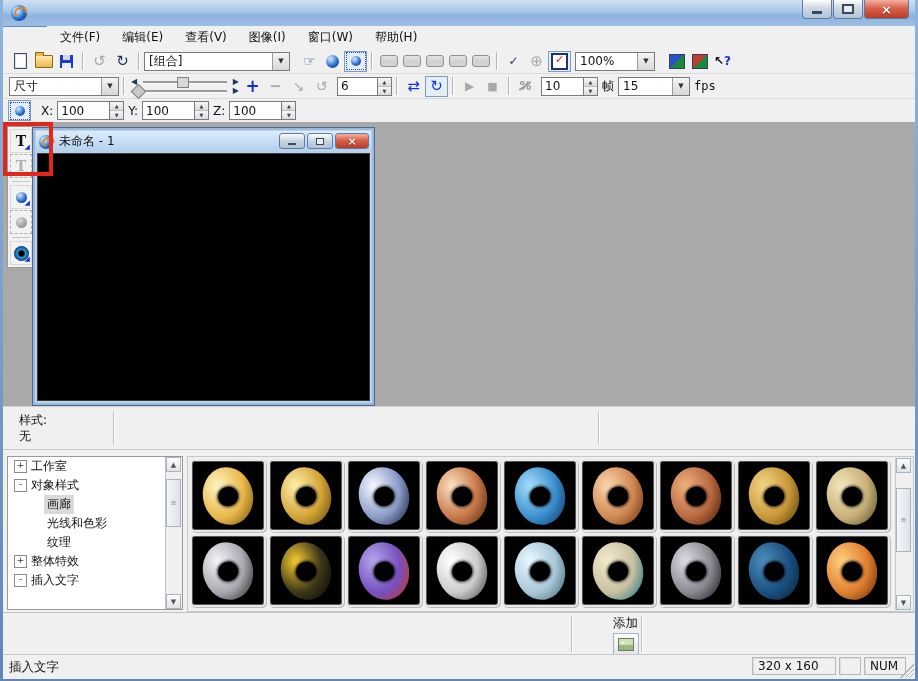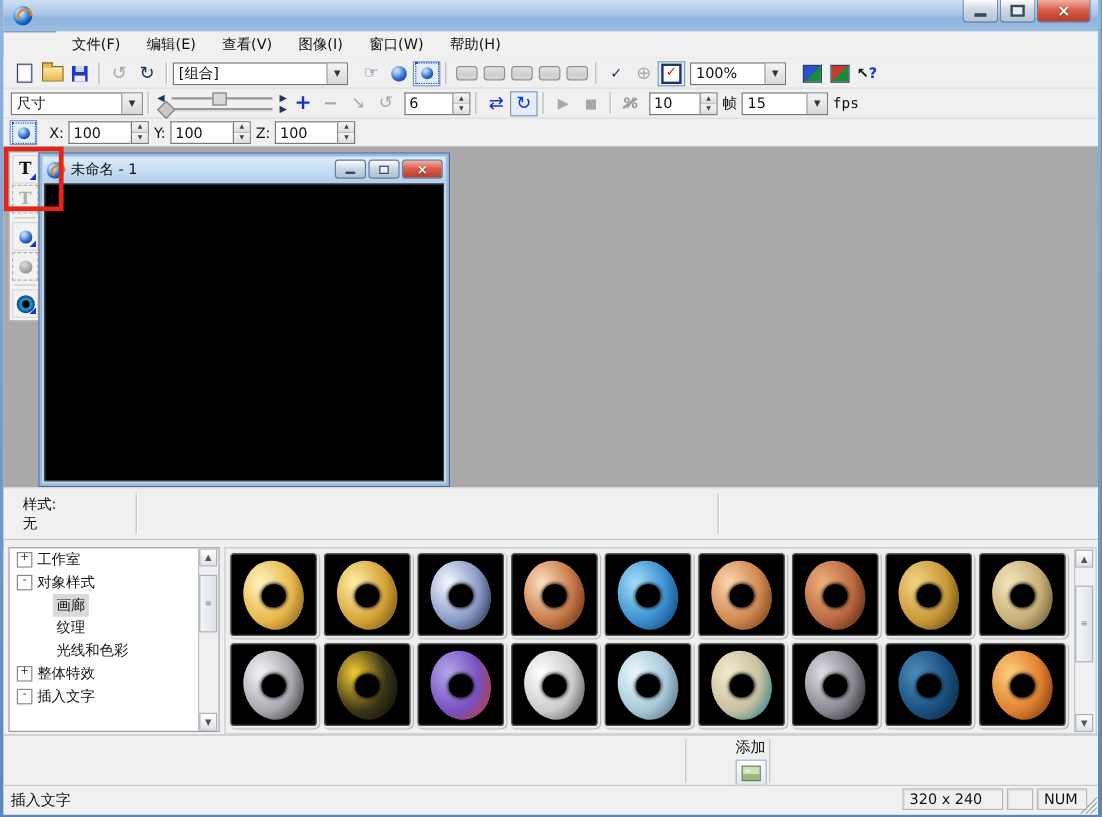--- a/index.html
+++ b/index.html
@@ -418,24 +418,24 @@
             <span class="tlab">工作室</span>
           </div>
         <div class="trow">
             <span class="pm">-</span>
             <span class="tlab">对象样式</span>
           </div>
         <div class="trow lvl1 sel">
             <span class="tlab">画廊</span>
           </div>
         <div class="trow lvl1">
+            <span class="tlab">光线和色彩</span>
+          </div>
+        <div class="trow lvl1">
             <span class="tlab">纹理</span>
-          </div>
-        <div class="trow lvl1">
-            <span class="tlab">光线和色彩</span>
           </div>
         <div class="trow">
             <span class="pm">+</span>
             <span class="tlab">整体特效</span>
           </div>
         <div class="trow">
             <span class="pm">-</span>
             <span class="tlab">插入文字</span>
           </div>
         <div class="tscroll">
@@ -520,21 +520,21 @@
         <div class="addlabel">添加</div>
         <div class="addbtn">
             <span class="i-add"></span>
           </div>
       </div>
       <span class="isep" style="left:638px"></span>
     </div>
 
     <div class="statusbar">
       <span class="statusmsg">插入文字</span>
-      <div class="scell" style="left:749px;width:84px">320 x 240</div>
+      <div class="scell" style="left:749px;width:84px">320 x 160</div>
       <div class="scell" style="left:836px;width:22px"></div>
       <div class="scell" style="left:861px;width:42px">NUM</div>
       <div class="grip"></div>
     </div>
 
 
   </div>
 </div>
 
 </body></html>

